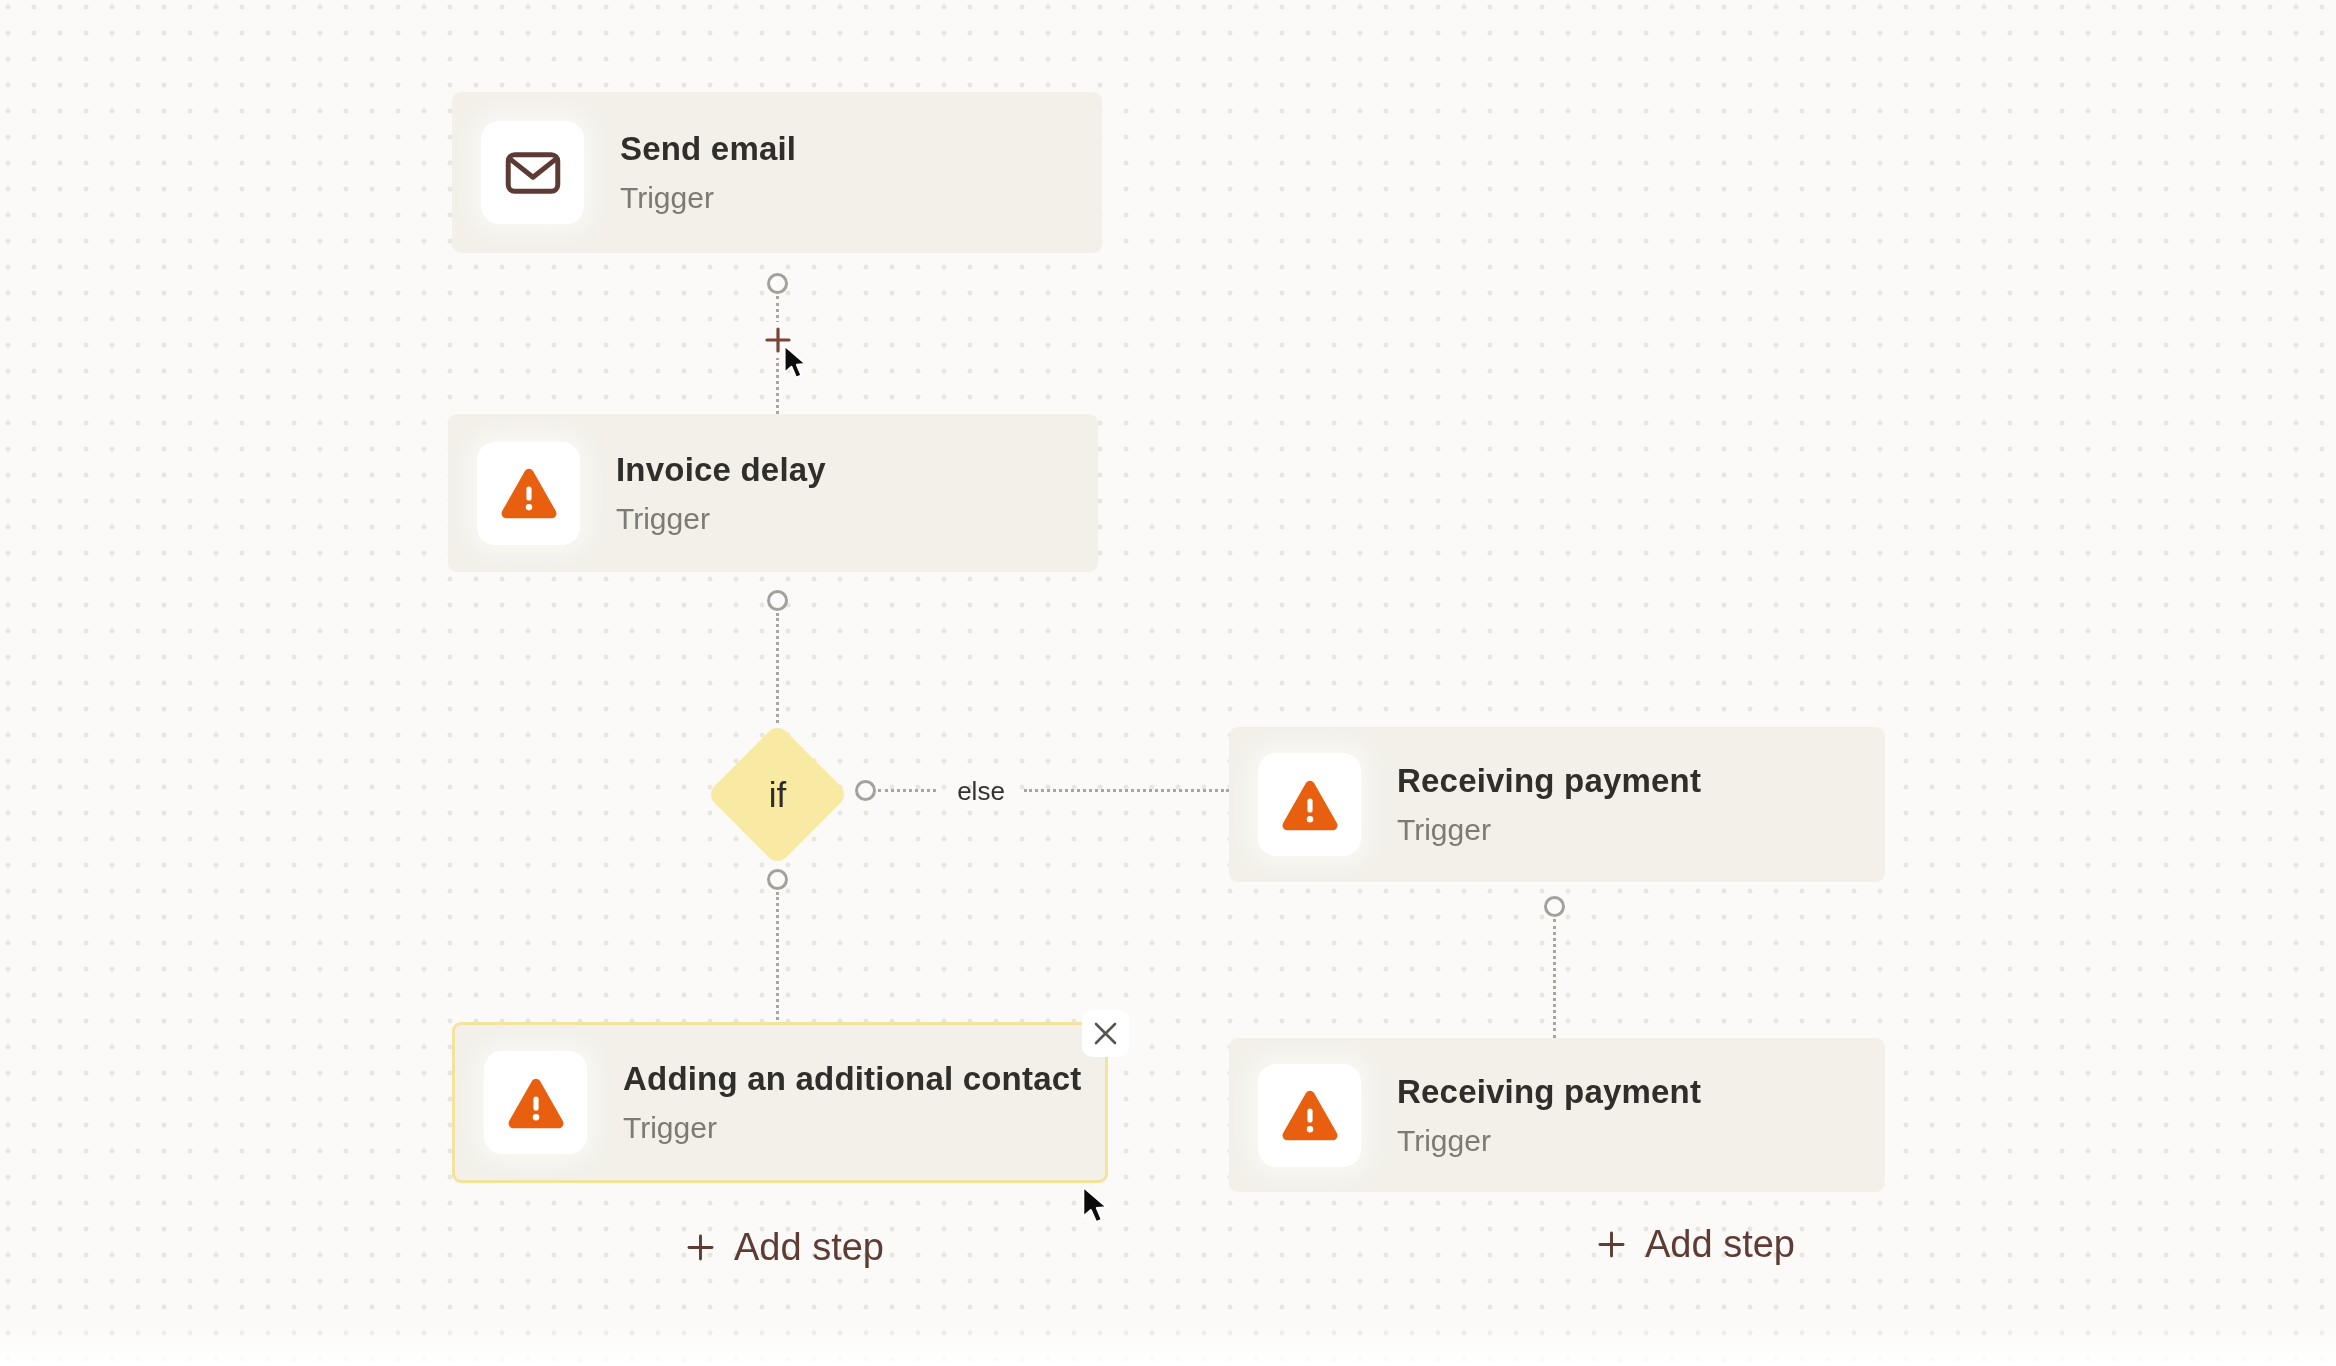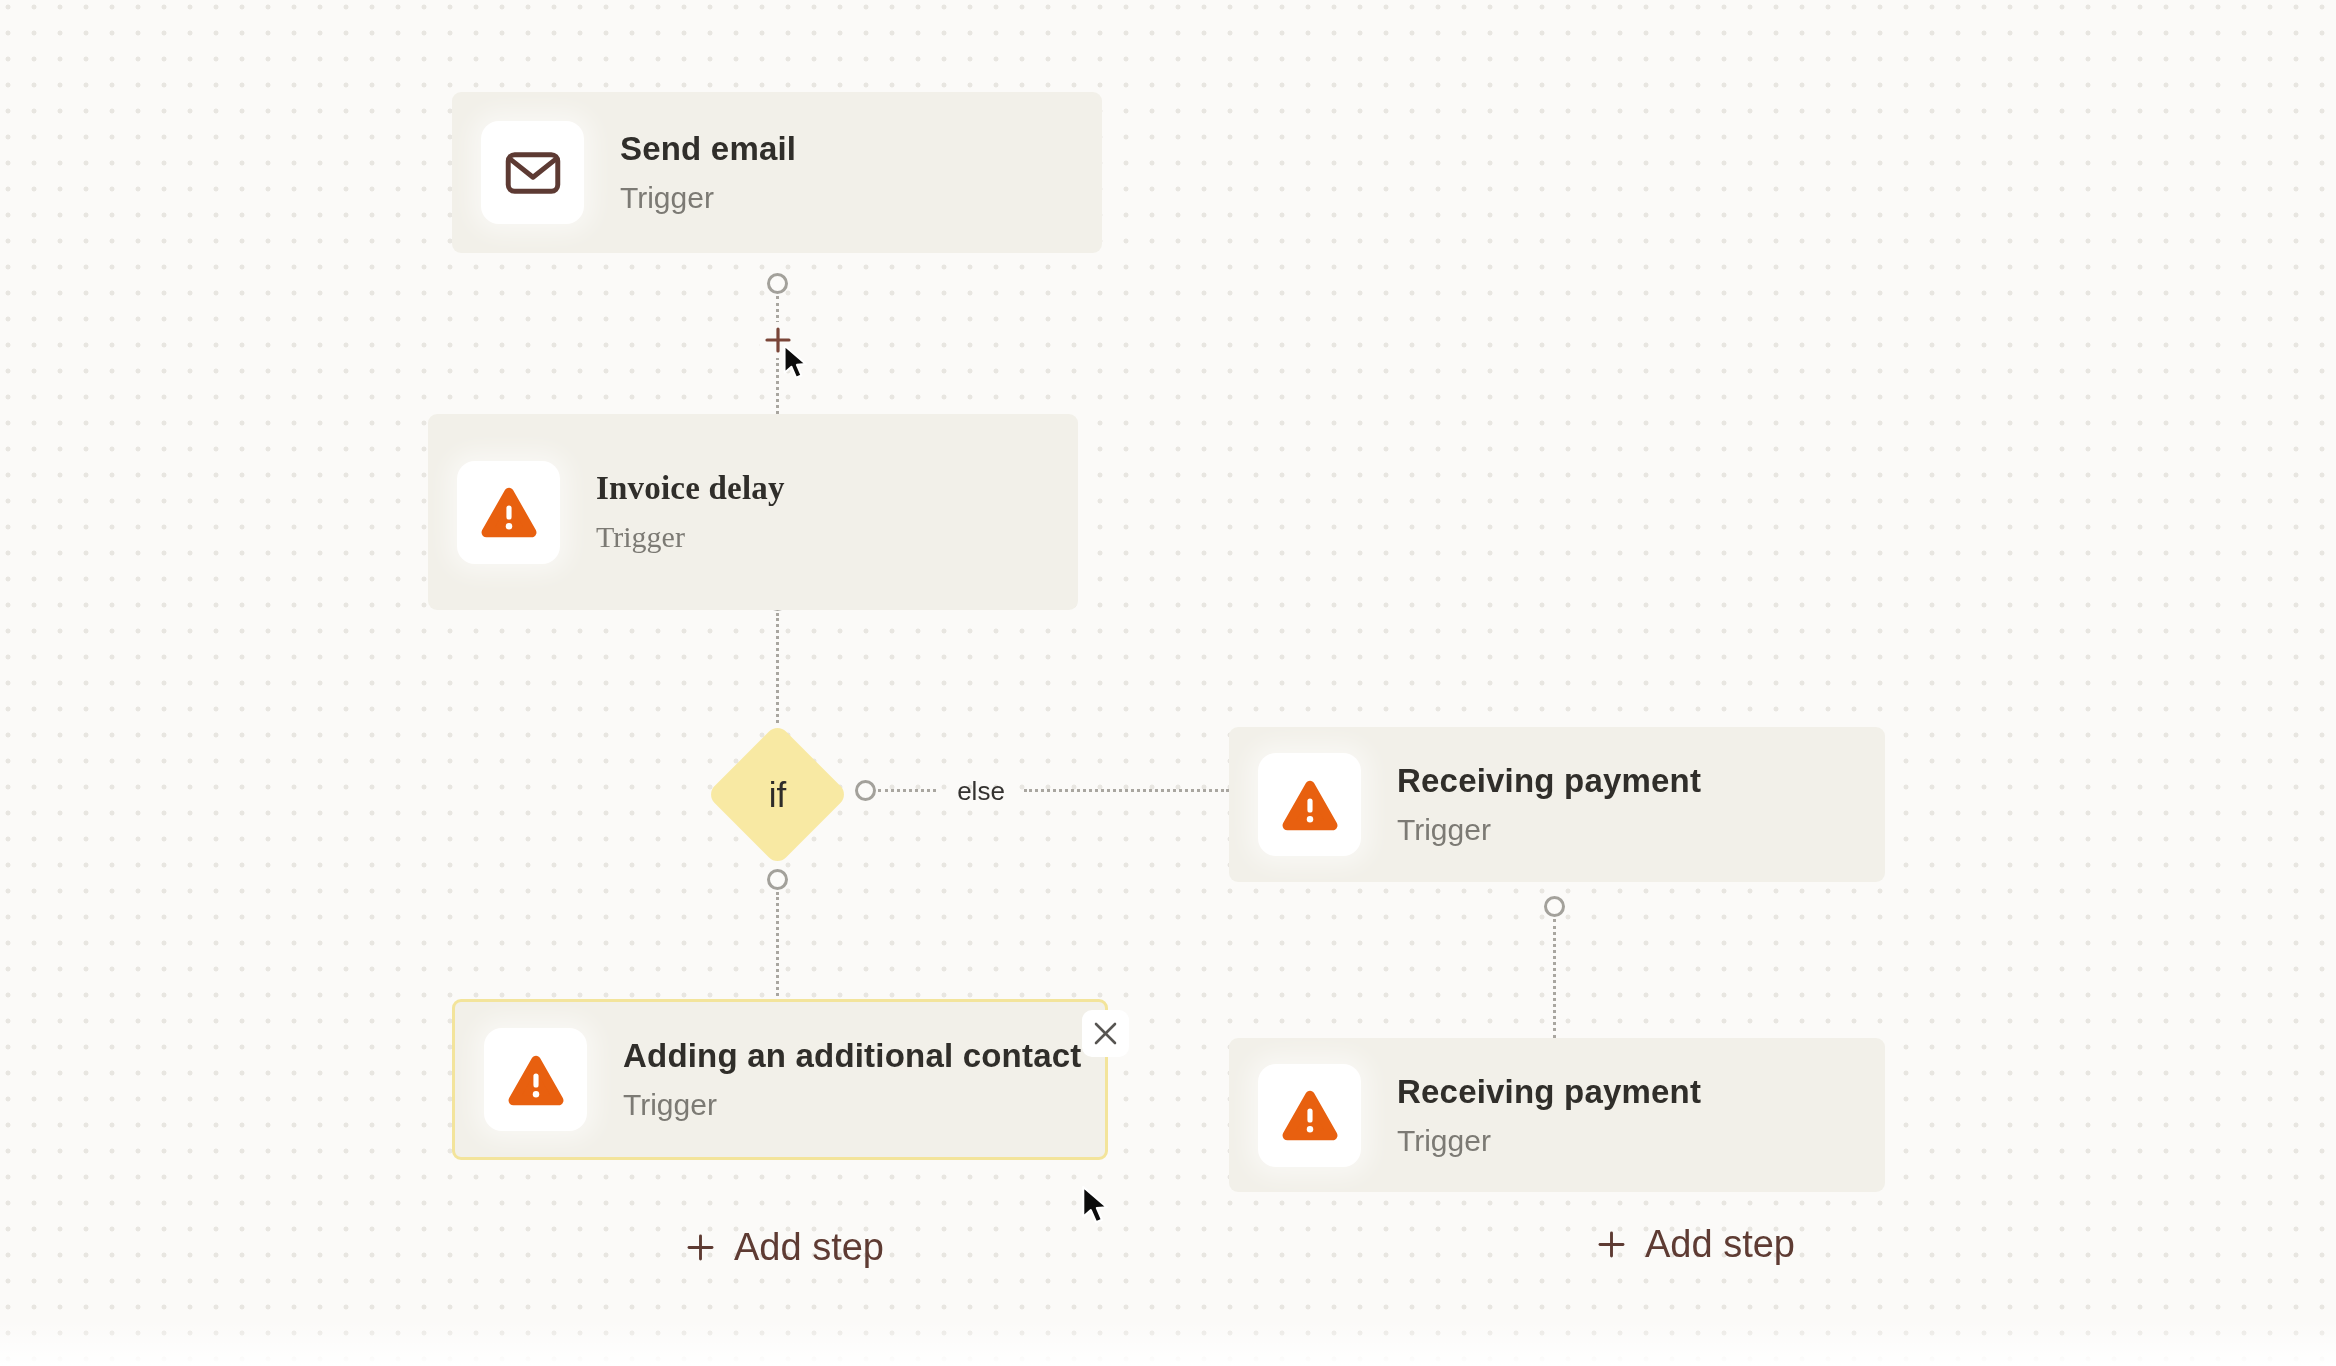--- a/index.html
+++ b/index.html
@@ -29,22 +29,22 @@
   .node.selected{border:3px solid #f3e49b;}
   .tile{
     width:103px;height:103px;background:#ffffff;border-radius:18px;
     display:flex;align-items:center;justify-content:center;flex:0 0 auto;
     box-shadow:0 0 22px 10px rgba(255,255,255,.5);
   }
   .node-text{margin-left:36px;display:flex;flex-direction:column;gap:13px;}
   .node-title{font-size:33px;font-weight:600;color:#302e2a;letter-spacing:.2px;}
   .node-subtitle{font-size:30px;font-weight:400;color:#7c7a74;}
   #n-send{left:452px;top:92px;width:650px;height:161px;}
-  #n-invoice{left:428px;top:414px;width:650px;height:196px;font-family:Liberation Serif, serif;}
-  #n-contact{left:452px;top:999px;width:656px;height:161px;}
+  #n-invoice{left:448px;top:414px;width:650px;height:158px;}
+  #n-contact{left:452px;top:1022px;width:656px;height:161px;}
   #n-rp1{left:1229px;top:727px;width:656px;height:155px;}
   #n-rp2{left:1229px;top:1038px;width:656px;height:154px;}
   .icon-mail{width:56px;height:48px;fill:none;stroke:#5d3a33;stroke-width:4.6;stroke-linejoin:round;stroke-linecap:round;}
   .icon-warn{width:56px;height:52px;}
   
   .diamond{
     position:absolute;left:727px;top:744px;width:101px;height:101px;
     background:#f8e9a3;border-radius:12px;transform:rotate(45deg);
   }
   .diamond-label{

